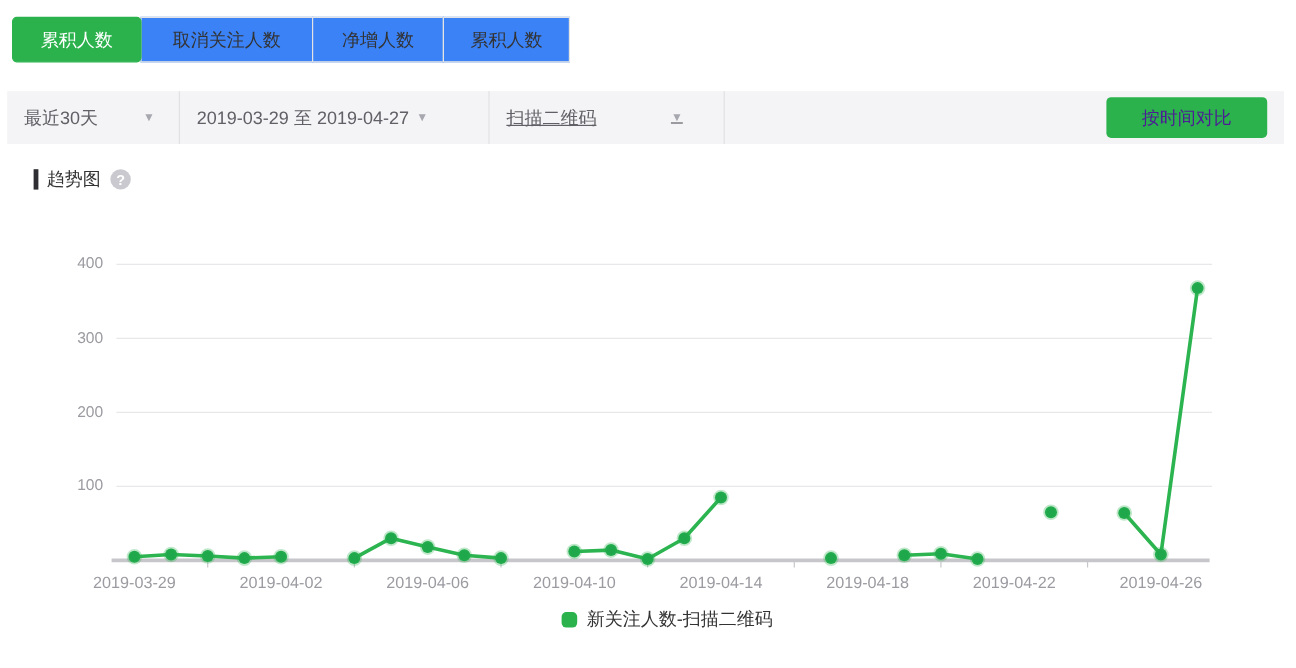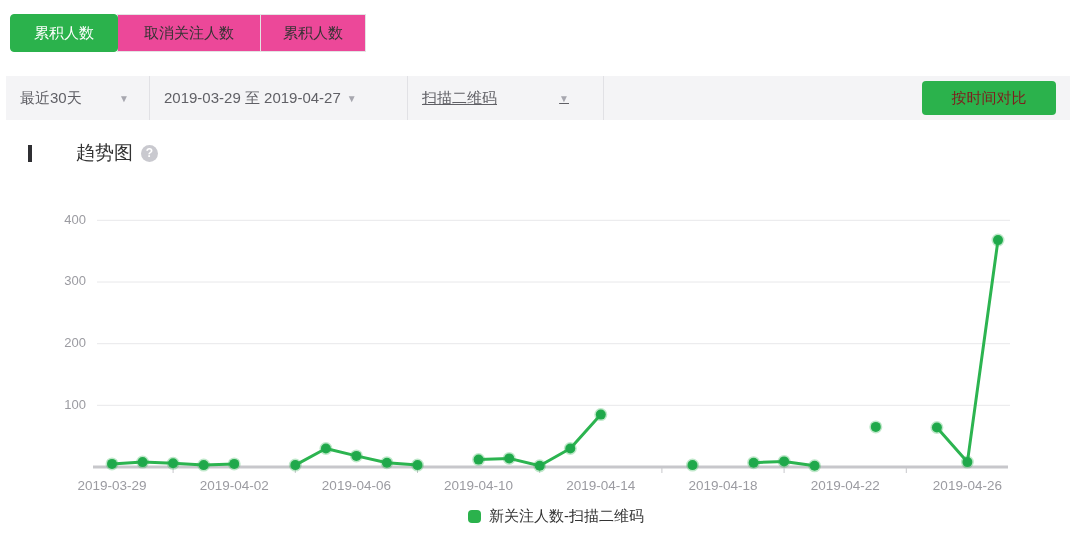--- a/index.html
+++ b/index.html
@@ -6,21 +6,21 @@
   html,body { width:1080px; height:557px; }
   body {
     font-family:"Liberation Sans","DejaVu Sans",sans-serif;
     background:#ffffff; position:relative; overflow:hidden;
     color:#333;
   }
   
   .tabs { position:absolute; left:10px; top:14px; display:flex; height:38px; }
   .tab {
     display:flex; align-items:center; justify-content:center;
-    font-size:15px; background:#ec4899; color:#333;
+    font-size:15px; background:#3b82f6; color:#333;
     border:1px solid #e3e3e3; margin-left:-1px; cursor:pointer;
   }
   .tab.active {
     background:#2bb24c; color:#fff; border-color:#2bb24c;
     border-radius:4px; margin-left:0; z-index:2;
   }
   .tab-1 { width:108px; }
   .tab-2 { width:144px; }
   .tab-3 { width:110px; }
   .tab-4 { width:106px;align-items:center; }
@@ -33,32 +33,32 @@
     display:flex; align-items:center; font-size:15px; color:#606066;
     border-right:1px solid #e1e1e5; cursor:pointer;
   }
   .fcell-1 { width:144px; padding:0 20px 0 14px; justify-content:space-between; }
   .fcell-2 { width:258px; padding:0 12px 0 14px; }
   .fcell-2 .caret { margin-left:6px; }
   .fcell-3 { width:196px; padding:0 34px 0 14px; justify-content:space-between;text-decoration:underline; }
   .caret { font-size:10px; color:#a7a7af; }
   .compare-btn {
     position:absolute; right:14px; top:5px; width:134px; height:34px;
-    background:#2bb24c; color:#7f1d1d; font-size:15px; border:none;
+    background:#2bb24c; color:#4c1d95; font-size:15px; border:none;
     border-radius:4px; cursor:pointer; display:flex;
     align-items:center; justify-content:center;
     font-family:Liberation Sans, sans-serif;
   }
   
   .section-title {
     position:absolute; left:28px; top:140px;
     display:flex; align-items:center;
   }
   .title-bar { width:4px; height:17px; background:#2f2f33; margin-right:7px; }
-  .title-text { font-size:19px; color:#333;margin-left:37px; }
+  .title-text { font-size:15px; color:#333; }
   .help-icon {
     margin-left:8px; width:17px; height:17px; border-radius:50%;
     background:#c9c9cf; color:#fff; font-size:12px; font-weight:bold;
     display:flex; align-items:center; justify-content:center; cursor:pointer;
   }
   
   #chart-svg { position:absolute; left:0; top:0; }
   
   .legend {
     position:absolute; left:0; top:507px; width:1080px;
@@ -72,20 +72,23 @@
 </style>
 </head>
 <body>
 
 <div class="tabs">
   <div class="tab tab-1 active">
     <span>累积人数</span>
   </div>
   <div class="tab tab-2">
     <span>取消关注人数</span>
+  </div>
+  <div class="tab tab-3">
+    <span>净增人数</span>
   </div>
   <div class="tab tab-4">
     <span>累积人数</span>
   </div>
 </div>
 
 <div class="filterbar">
   <div class="fcell fcell-1">
     <span>最近30天</span>
     <span class="caret">▼</span>

